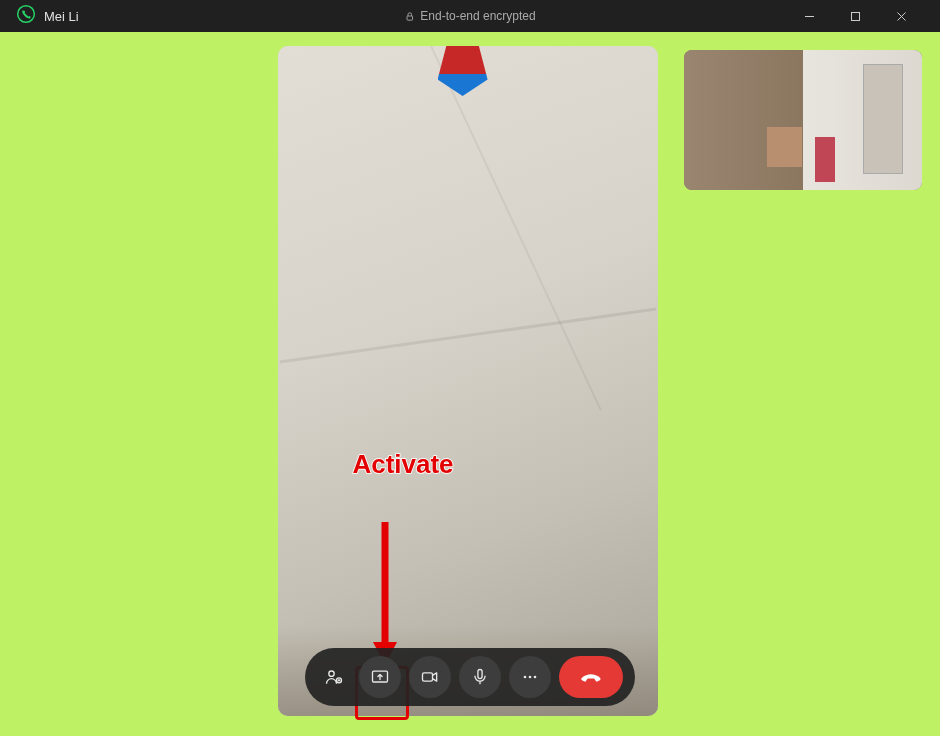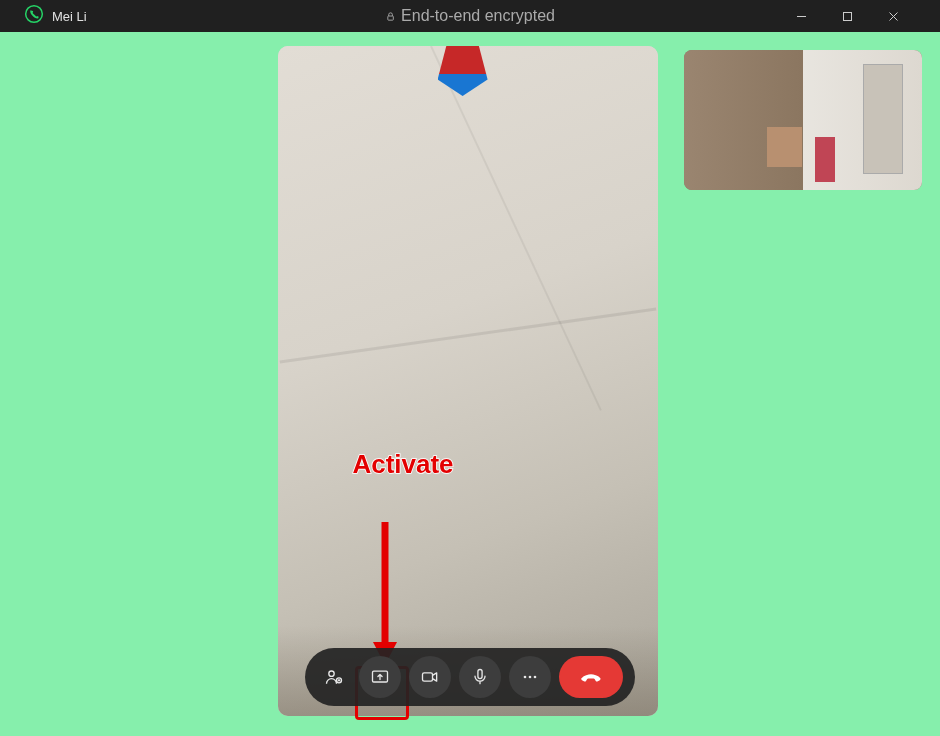--- a/index.html
+++ b/index.html
@@ -13,61 +13,61 @@
       background: #2a2a2a;
       font-family: -apple-system, BlinkMacSystemFont, "Segoe UI", sans-serif;
       overflow: hidden;
       position: relative;
     }
     .titlebar {
       height: 32px;
       background: #202020;
       display: flex;
       align-items: center;
-      padding: 0 24px;
+      padding: 0 16px;
       position: relative;
     }
     .whatsapp-icon {
       width: 20px;
       height: 20px;
       margin-right: 8px;
     }
     .contact-name {
       color: #e0e0e0;
       font-size: 13px;
     }
     .encryption-label {
       position: absolute;
       left: 50%;
       transform: translateX(-50%);
       display: flex;
       align-items: center;
       gap: 5px;
       color: #aaa;
-      font-size: 16px;
+      font-size: 12px;
     }
     .window-controls {
       margin-left: auto;
       display: flex;
       gap: 0;
     }
     .win-btn {
       width: 46px;
       height: 32px;
       display: flex;
       align-items: center;
       justify-content: center;
       color: #ccc;
       cursor: pointer;
     }
     .main-area {
       position: relative;
       width: 100%;
       height: calc(100% - 32px);
-      background: #86efac;
+      background: #bef264;
     }
     .remote-video {
       position: absolute;
       left: 278px;
       top: 14px;
       width: 380px;
       height: 670px;
       border-radius: 10px;
       background: #dad7d2;
       overflow: hidden;

